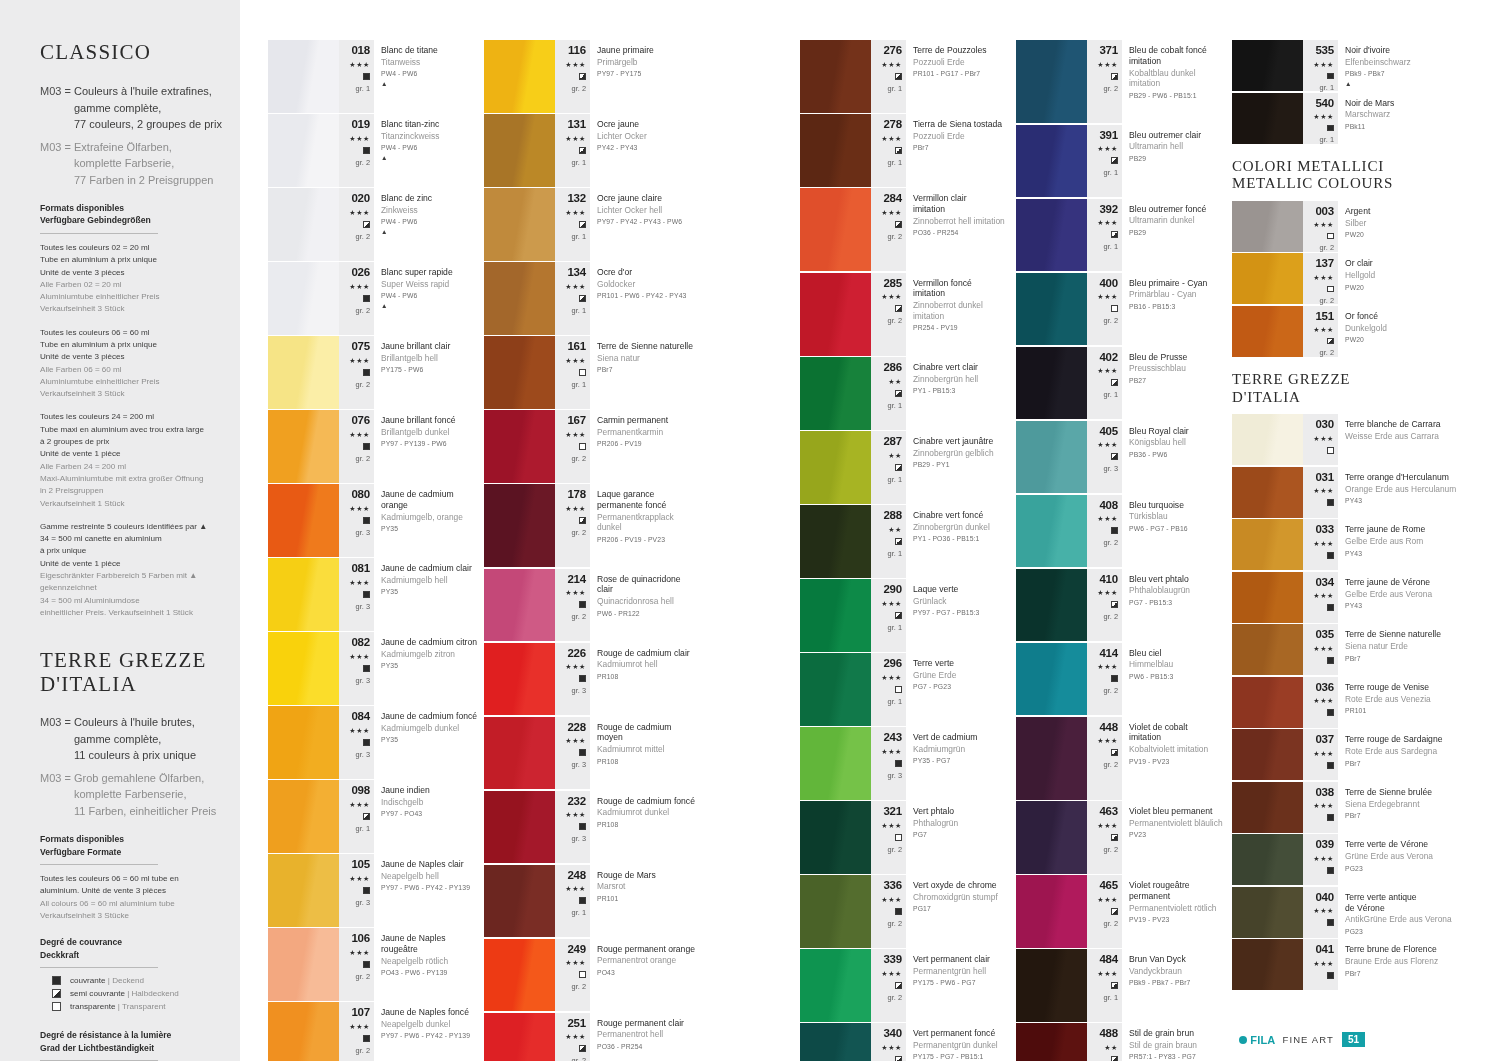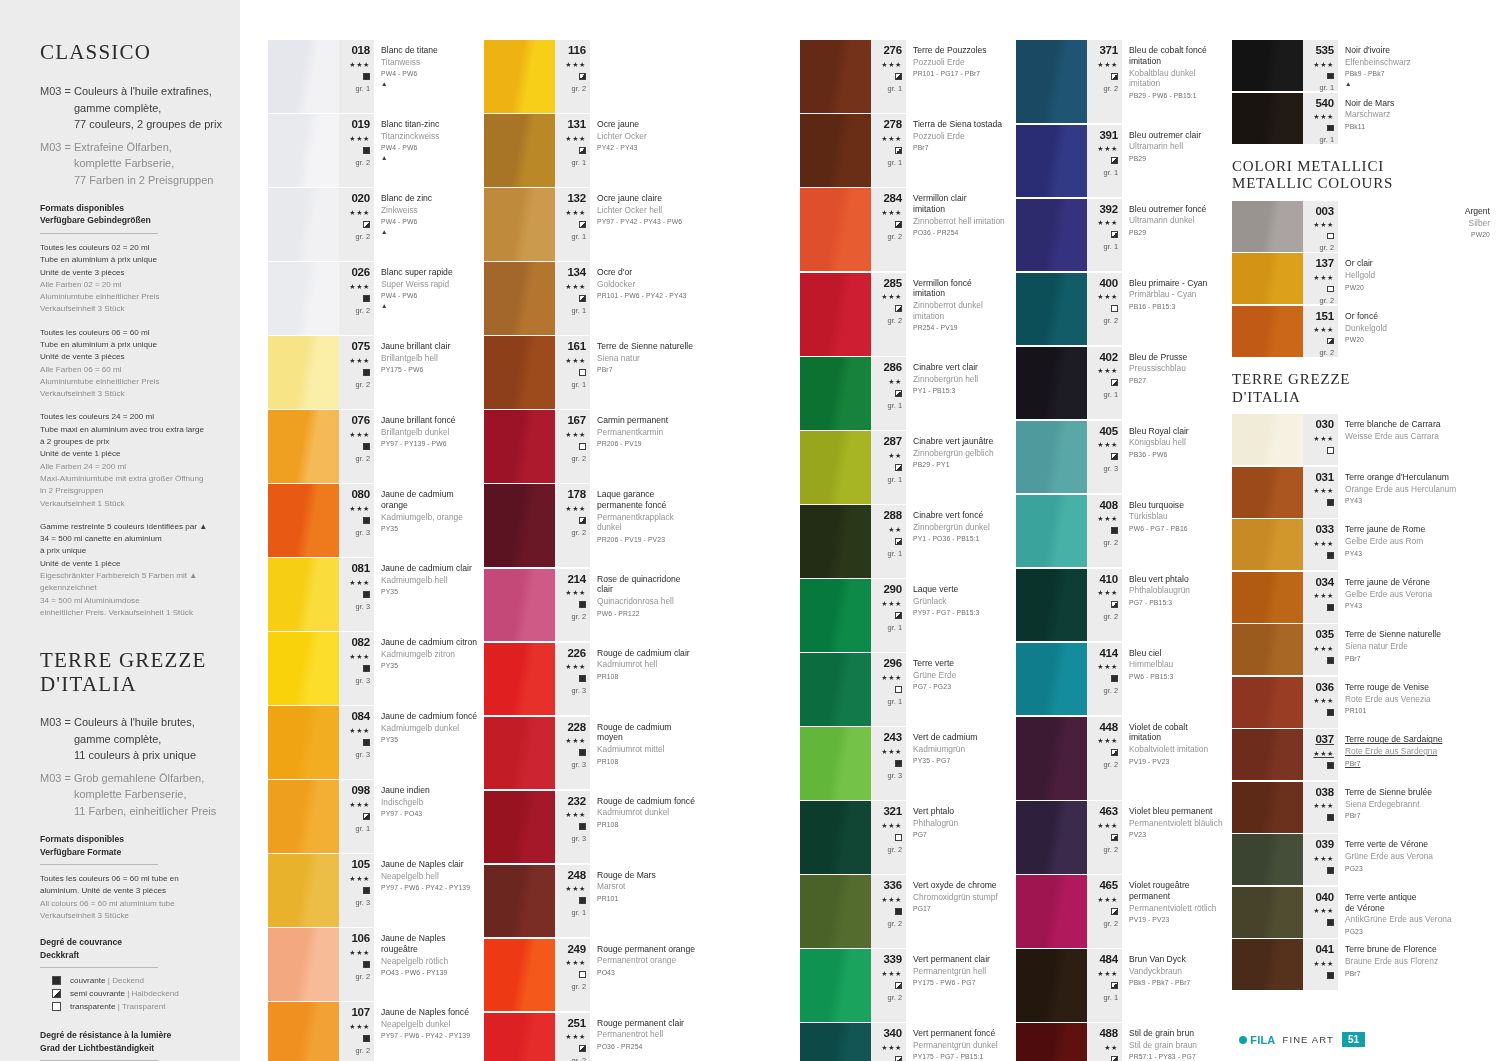--- a/index.html
+++ b/index.html
@@ -452,20 +452,26 @@
         <div class="swatch-row ">
     <div class="sw">
       <div class="grad" style="background:linear-gradient(100deg, #eeb313 0%, #eeb313 48%, #f7ce18 62%, #f7ce18 100%);"></div>
     </div>
     <div class="meta">
       <div class="code">116</div>
       <div class="stars">★★★</div>
       <div class="opac half"></div>
       <div class="grp">gr. 2</div>
     </div>
+    <div class="txt">
+      <div class="nm-fr">Jaune primaire</div>
+      <div class="nm-de">Primärgelb</div>
+      <div class="pig">PY97 - PY175</div>
+
+    </div>
   </div>
         <div class="swatch-row ">
     <div class="sw">
       <div class="grad" style="background:linear-gradient(100deg, #a87527 0%, #a87527 48%, #bb8827 62%, #bb8827 100%);"></div>
     </div>
     <div class="meta">
       <div class="code">131</div>
       <div class="stars">★★★</div>
       <div class="opac half"></div>
       <div class="grp">gr. 1</div>
@@ -1194,21 +1200,21 @@
     <div class="txt">
       <div class="nm-fr">Noir de Mars</div>
       <div class="nm-de">Marschwarz</div>
       <div class="pig">PBk11</div>
 
     </div>
   </div>
         <div class="group-head" style="margin: 14px 0px 8px; font-size: 15px;">
        <span>COLORI METALLICI</span>
        <span class="l2">METALLIC COLOURS</span></div>
-        <div class="swatch-row " style="height: 51px; text-align: right;">
+        <div class="swatch-row " style="height: 51px;">
     <div class="sw">
       <div class="grad" style="background:linear-gradient(100deg, #9a9491 0%, #9a9491 48%, #a9a4a1 62%, #a9a4a1 100%);"></div>
     </div>
     <div class="meta">
       <div class="code">003</div>
       <div class="stars">★★★</div>
       <div class="opac none"></div>
       <div class="grp">gr. 2</div>
     </div>
     <div class="txt">
@@ -1349,21 +1355,21 @@
       <div class="opac full"></div>
       <div class="grp"></div>
     </div>
     <div class="txt">
       <div class="nm-fr">Terre rouge de Venise</div>
       <div class="nm-de">Rote Erde aus Venezia</div>
       <div class="pig">PR101</div>
 
     </div>
   </div>
-        <div class="swatch-row " style="height: 51px; text-decoration: underline;">
+        <div class="swatch-row " style="height: 51px;">
     <div class="sw">
       <div class="grad" style="background:linear-gradient(100deg, #6d2c1c 0%, #6d2c1c 48%, #7b3421 62%, #7b3421 100%);"></div>
     </div>
     <div class="meta">
       <div class="code">037</div>
       <div class="stars">★★★</div>
       <div class="opac full"></div>
       <div class="grp"></div>
     </div>
     <div class="txt">

